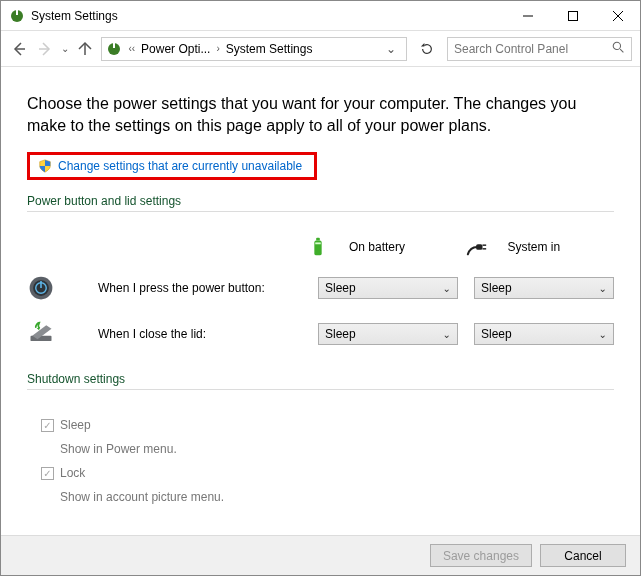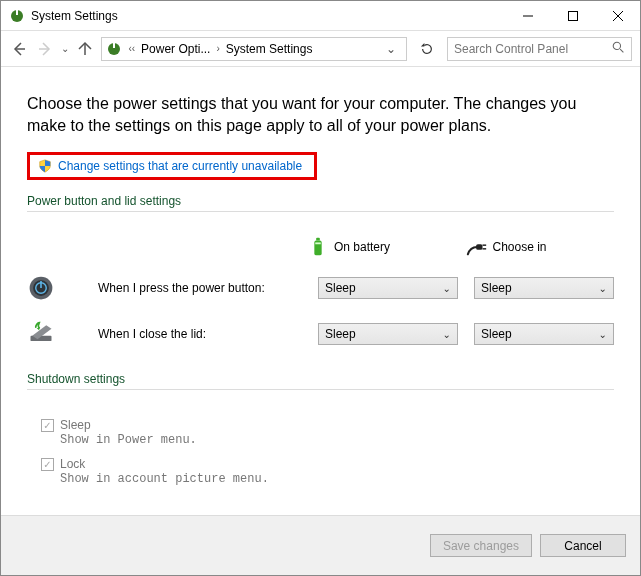--- a/index.html
+++ b/index.html
@@ -69,21 +69,21 @@
   .section-title {
     font-size:12px; color:#14532d;
     border-bottom: 1px solid #dcdcdc;
     padding-bottom: 3px; margin-bottom: 24px;
   }
   .col-headers {
     display:flex; align-items:center;
     padding-left: 280px; margin-bottom: 12px;
     gap: 10px;
   }
-  .col-h { display:flex; align-items:center; gap:5px; width:160px; }
+  .col-h { display:flex; align-items:center; gap:20px; width:160px; }
   .col-h .icon { width:22px; height:22px; }
   .option-row {
     display:flex; align-items:center;
     padding: 4px 0 14px 0;
   }
   .opt-icon { width:28px; height:28px; margin-right:8px; }
   .opt-label { font-size:12px; width: 210px; margin-left: 35px; }
   .dropdowns { display:flex; gap:16px; margin-left:auto; }
   .dd {
     width:140px; height:22px;
@@ -96,25 +96,25 @@
   .shutdown-opts { padding: 4px 0 0 14px; }
   .chk-row { display:flex; align-items:flex-start; gap:6px; margin-bottom:10px; }
   .chkbox {
     width:13px;height:13px; border:1px solid #a8a8a8;
     display:flex;align-items:center;justify-content:center;
     margin-top:1px;
     color:#a8a8a8; font-size:10px;
   }
   .chk-labels { font-size:12px; color:#777; }
   .chk-labels .main { }
-  .chk-labels .sub { margin-top:1px;font-family:Liberation Mono, monospace; }
+  .chk-labels .sub { margin-top:10px; }
   
   .footer {
     position:absolute; bottom:0; left:0; right:0;
-    height:60px;
+    height:40px;
     background:#f0f0f0;
     border-top:1px solid #dcdcdc;
     display:flex; align-items:center; justify-content:flex-end;
     padding: 0 14px; gap:8px;
   }
   .btn {
     min-width: 86px; height:23px;
     border:1px solid #adadad;
     background:#e1e1e1;
     font-size:12px;
@@ -228,21 +228,21 @@
         </svg>
         <span>On battery</span>
       </div>
       <div class="col-h">
         <svg class="icon" viewBox="0 0 24 24">
           <path d="M2 20 C4 14 8 12 12 12" stroke="#222" stroke-width="2.2" fill="none" stroke-linecap="round"></path>
           <rect x="11" y="9" width="7" height="6" rx="2" fill="#222"></rect>
           <line x1="18" y1="10" x2="22" y2="10" stroke="#222" stroke-width="1.6"></line>
           <line x1="18" y1="14" x2="22" y2="14" stroke="#222" stroke-width="1.6"></line>
         </svg>
-        <span>Choose in</span>
+        <span>System in</span>
       </div>
     </div>
 
     <div class="option-row">
       <svg class="opt-icon" viewBox="0 0 32 32">
         <circle cx="16" cy="16" r="13" fill="#5a5f66"></circle>
         <circle cx="16" cy="16" r="9" fill="#2d3338"></circle>
         <circle cx="16" cy="16" r="6" fill="none" stroke="#5fb6e8" stroke-width="1.6"></circle>
         <line x1="16" y1="8" x2="16" y2="16" stroke="#5fb6e8" stroke-width="1.8"></line>
       </svg>

